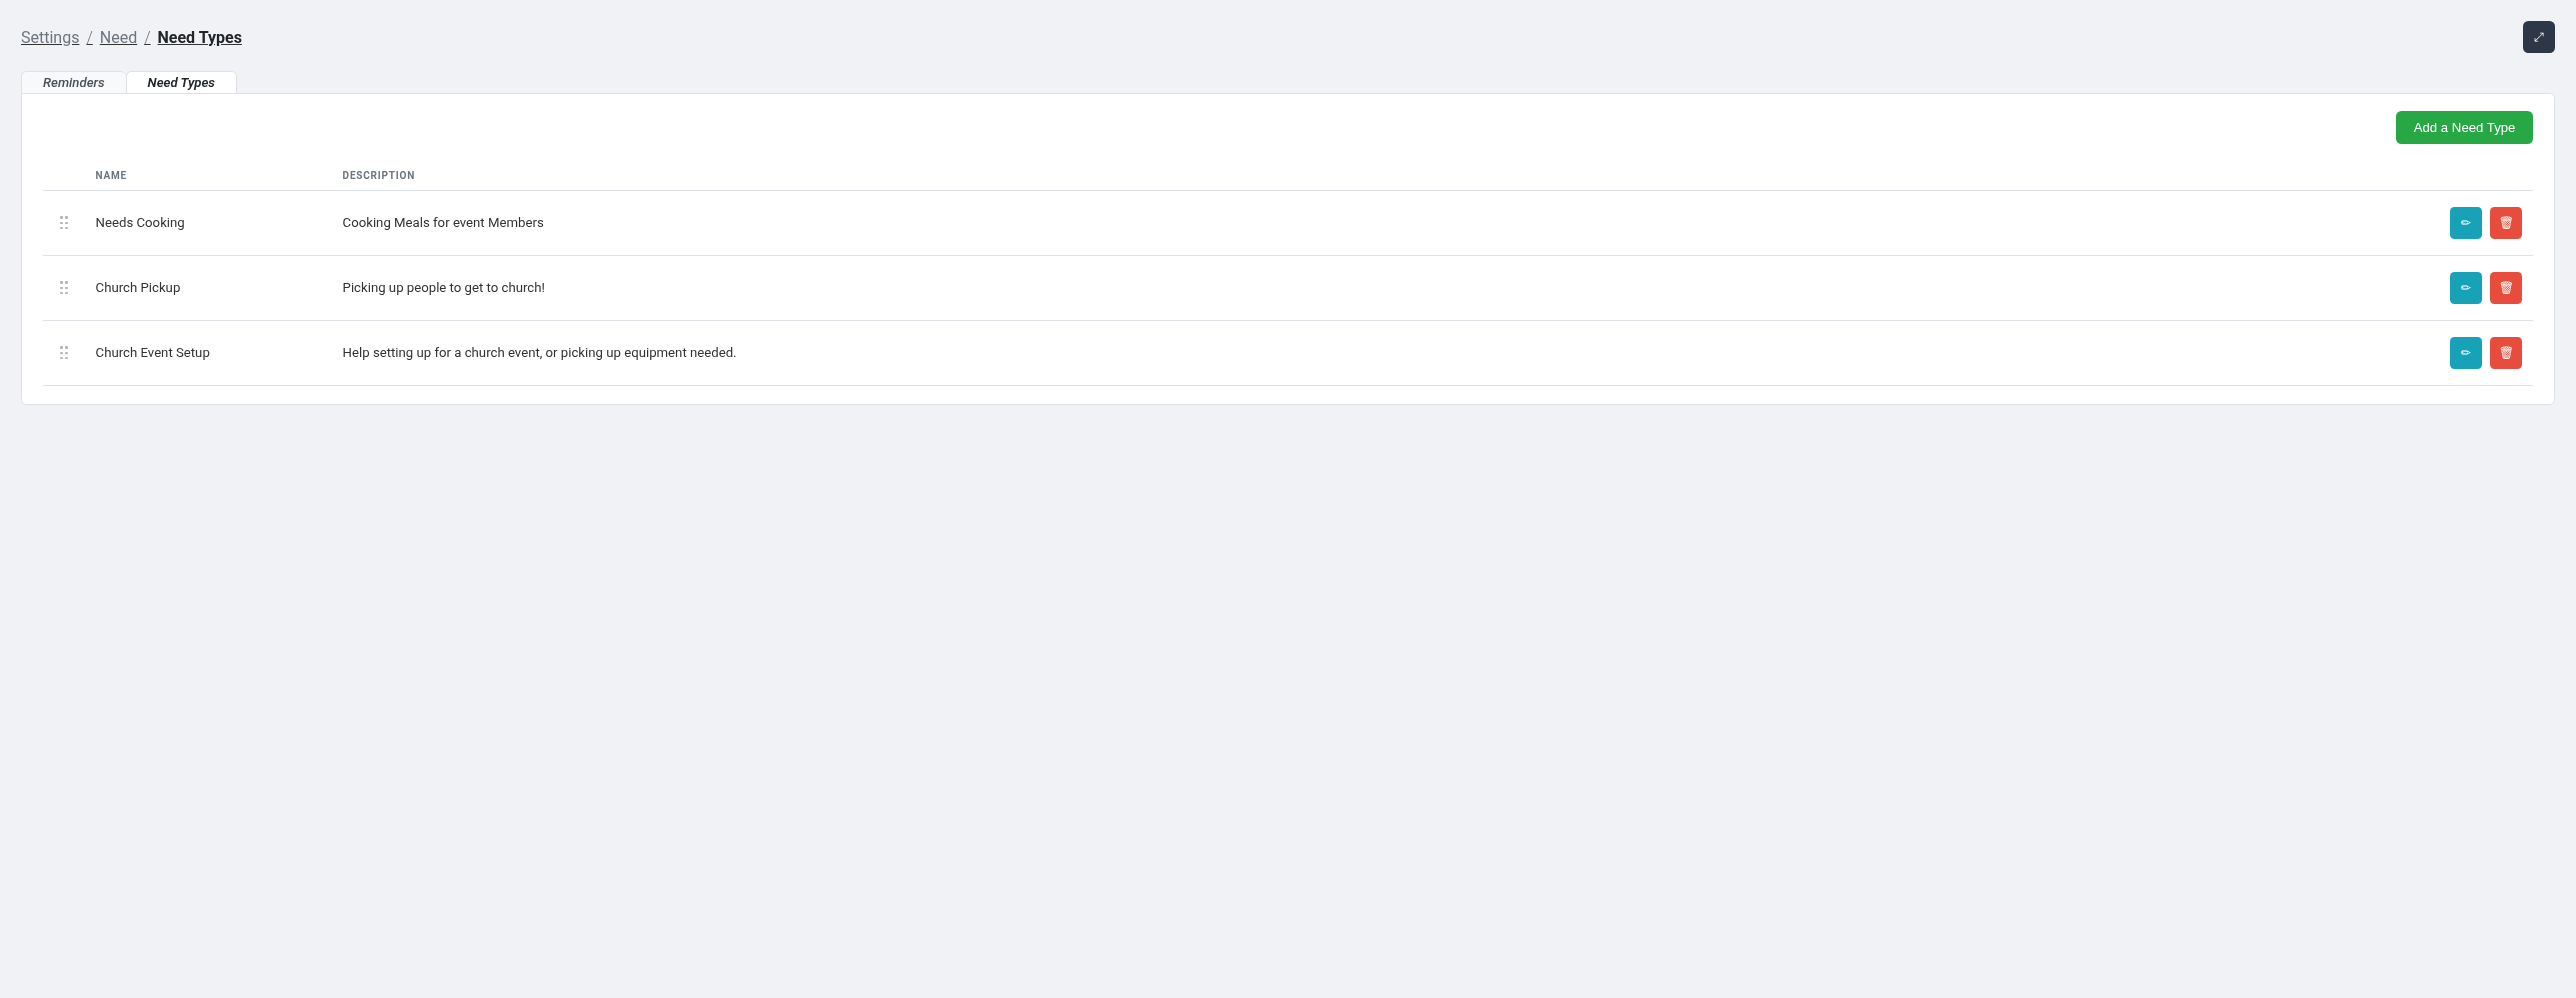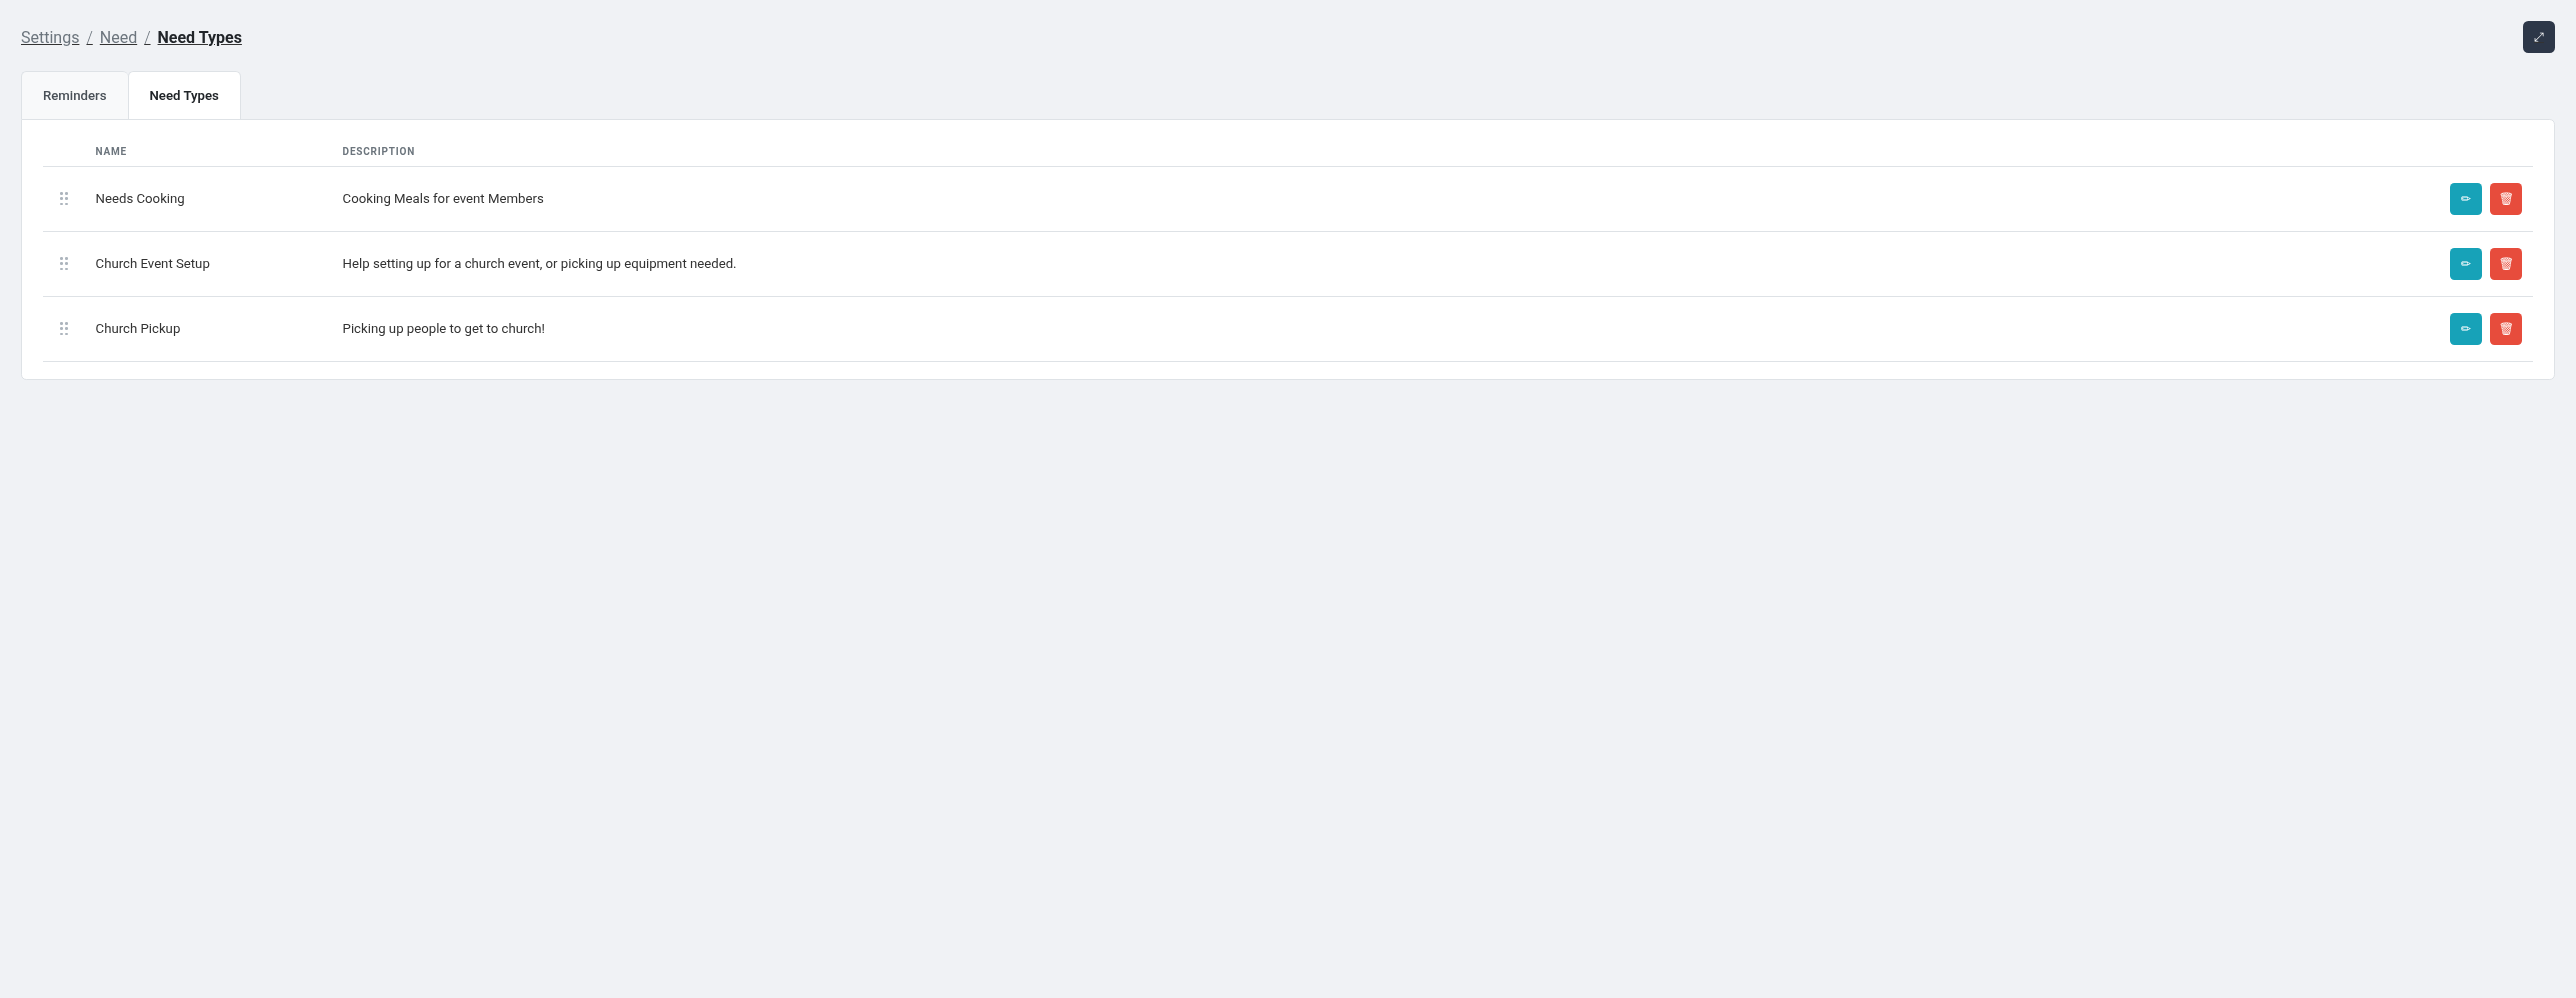--- a/index.html
+++ b/index.html
@@ -61,29 +61,30 @@
       font-size: 12.3px;
     }
 
     .tabs {
       display: flex;
       gap: 0;
       margin-bottom: 0;
     }
 
     .tab {
-      padding: 16px 21px;
+      padding: 3px 21px;
       border: 0.9px solid #dee2e6;
       background: #f8f9fa;
       cursor: pointer;
       font-size: 13.2px;
       font-weight: 500;
       color: #495057;
       border-bottom: none;
       border-radius: 5.3px 5.3px 0 0;
+      font-style: italic;
     }
 
     .tab.active {
       background: white;
       color: #212529;
       font-weight: 600;
     }
 
     .tab:first-child {
       border-right: none;
@@ -231,20 +232,23 @@
     <span>⤢</span>
   </button>
 </div>
 
 <div class="tabs">
   <div class="tab">Reminders</div>
   <div class="tab active">Need Types</div>
 </div>
 
 <div class="content-panel">
+  <div class="panel-header">
+    <button class="add-btn">Add a Need Type</button>
+  </div>
 
   <table class="table">
     <thead>
       <tr>
         <th></th>
         <th class="name-col">NAME</th>
         <th>DESCRIPTION</th>
         <th class="actions-col"></th>
       </tr>
     </thead>
@@ -279,51 +283,51 @@
           <div class="drag-dots">
             <div class="drag-dot"></div>
             <div class="drag-dot"></div>
             <div class="drag-dot"></div>
             <div class="drag-dot"></div>
             <div class="drag-dot"></div>
             <div class="drag-dot"></div>
           </div>
         </div>
       </td>
+      <td>Church Pickup</td>
+      <td>Picking up people to get to church!</td>
+      <td class="actions-cell">
+        <button class="edit-btn" title="Edit">
+          <span>✏</span>
+        </button>
+        <button class="delete-btn" title="Delete">
+          <span>🗑</span>
+        </button>
+      </td>
+    </tr>
+        <tr>
+      <td>
+        <div class="drag-handle">
+          <div class="drag-dots">
+            <div class="drag-dot"></div>
+            <div class="drag-dot"></div>
+            <div class="drag-dot"></div>
+            <div class="drag-dot"></div>
+            <div class="drag-dot"></div>
+            <div class="drag-dot"></div>
+          </div>
+        </div>
+      </td>
       <td>Church Event Setup</td>
       <td>Help setting up for a church event, or picking up equipment needed.</td>
       <td class="actions-cell">
         <button class="edit-btn" title="Edit">
           <span>✏</span>
         </button>
         <button class="delete-btn" title="Delete">
           <span>🗑</span>
         </button>
       </td>
     </tr>
-        <tr>
-      <td>
-        <div class="drag-handle">
-          <div class="drag-dots">
-            <div class="drag-dot"></div>
-            <div class="drag-dot"></div>
-            <div class="drag-dot"></div>
-            <div class="drag-dot"></div>
-            <div class="drag-dot"></div>
-            <div class="drag-dot"></div>
-          </div>
-        </div>
-      </td>
-      <td>Church Pickup</td>
-      <td>Picking up people to get to church!</td>
-      <td class="actions-cell">
-        <button class="edit-btn" title="Edit">
-          <span>✏</span>
-        </button>
-        <button class="delete-btn" title="Delete">
-          <span>🗑</span>
-        </button>
-      </td>
-    </tr>
       </tbody>
   </table>
 </div>
 
 
 </body></html>

